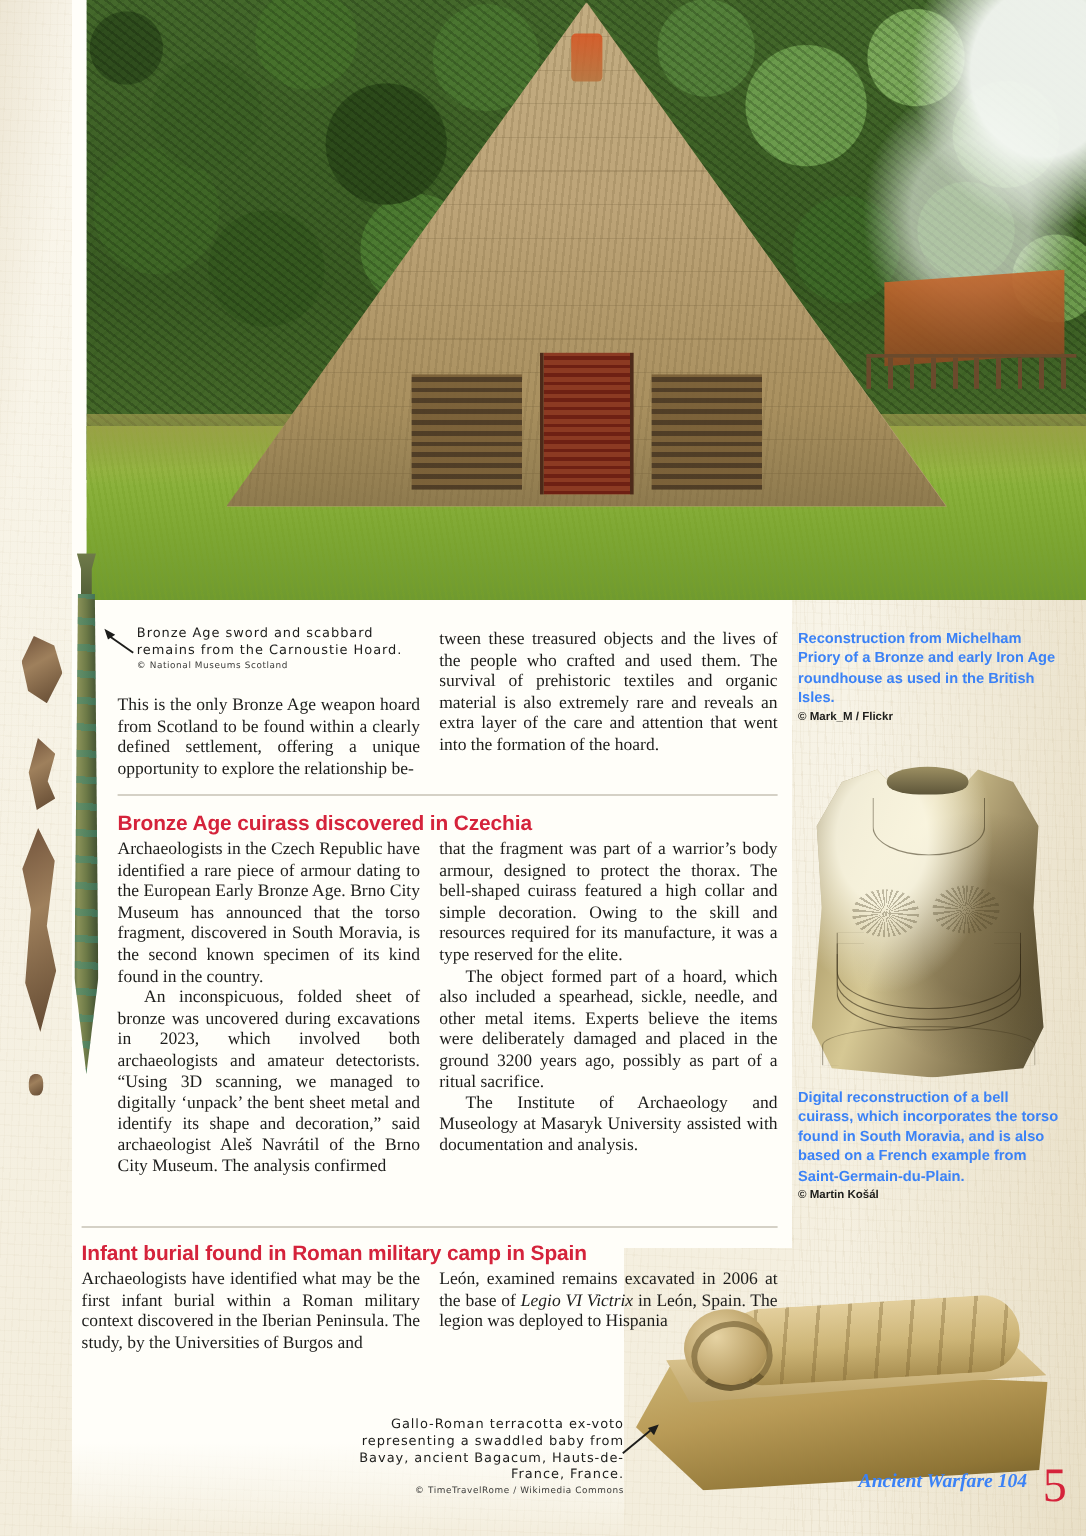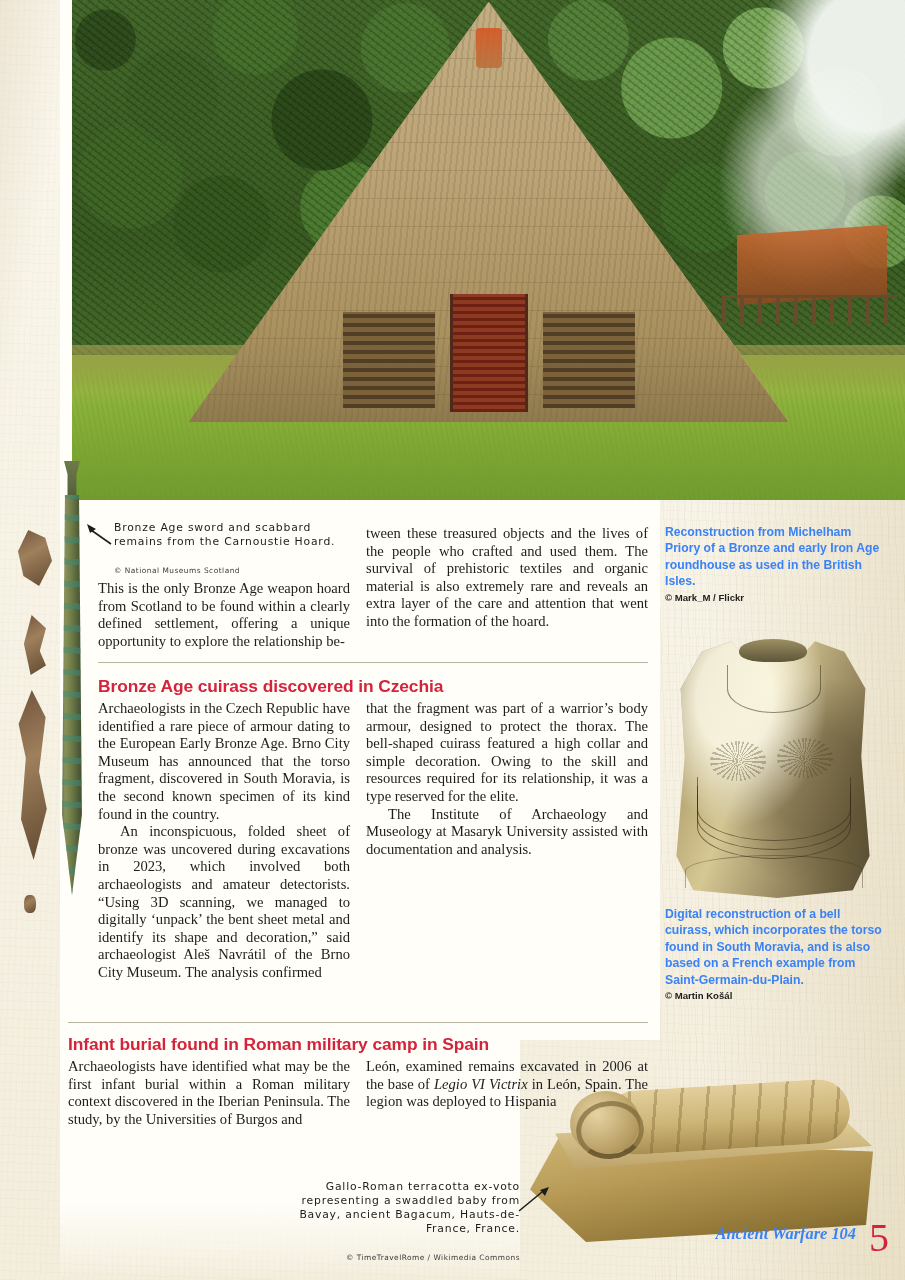--- a/index.html
+++ b/index.html
@@ -178,21 +178,21 @@
   .credit{
     font-family:"Liberation Sans", sans-serif;
     font-weight:bold;font-size:9.6px;color:#1d1d1b;margin-top:2px;
   }
   .hand{
     font-family:"DejaVu Sans", sans-serif;
     font-size:10.8px;line-height:14px;color:#1d1d1b;letter-spacing:.8px;
   }
   .hand-credit{
     font-family:"DejaVu Sans", sans-serif;
-    font-size:7.4px;color:#3a3a38;letter-spacing:.5px;margin-top:17px;
+    font-size:7.4px;color:#3a3a38;letter-spacing:.5px;margin-top:1px;
   }
 
   
   #cap-sword{position:absolute;left:114px;top:521px;width:240px;z-index:7;}
   #arrow-sword{position:absolute;left:86px;top:523px;width:26px;height:22px;z-index:7;}
   #col-a1{left:98px;top:580px;width:252px;}
   #col-a2{left:366px;top:525px;width:282px;}
   #cap-roundhouse{position:absolute;left:665px;top:524px;width:215px;z-index:7;}
 
   #rule1{position:absolute;left:98px;top:662px;width:550px;z-index:6;}
@@ -357,21 +357,22 @@
 </div>
 
 <div class="rule" id="rule1"></div>
 <div class="headline" id="head1">Bronze Age cuirass discovered in Czechia</div>
 
 <div class="col body-txt" id="col-b1">
   <p>Archaeologists in the Czech Republic have identified a rare piece of armour dating to the European Early Bronze Age. Brno City Museum has announced that the torso fragment, discovered in South Moravia, is the second known specimen of its kind found in the country.</p>
   <p>An inconspicuous, folded sheet of bronze was uncovered during excavations in 2023, which involved both archaeologists and amateur detectorists. “Using 3D scanning, we managed to digitally ‘unpack’ the bent sheet metal and identify its shape and decoration,” said archaeologist Aleš Navrátil of the Brno City Museum. The analysis confirmed</p>
 </div>
 <div class="col body-txt" id="col-b2">
-  <p>that the fragment was part of a warrior’s body armour, designed to protect the thorax. The bell-shaped cuirass featured a high collar and simple decoration. Owing to the skill and resources required for its relationship, it was a type reserved for the elite.</p>
+  <p>that the fragment was part of a warrior’s body armour, designed to protect the thorax. The bell-shaped cuirass featured a high collar and simple decoration. Owing to the skill and resources required for its manufacture, it was a type reserved for the elite.</p>
+  <p>The object formed part of a hoard, which also included a spearhead, sickle, needle, and other metal items. Experts believe the items were deliberately damaged and placed in the ground 3200 years ago, possibly as part of a ritual sacrifice.</p>
   <p>The Institute of Archaeology and Museology at Masaryk University assisted with documentation and analysis.</p>
 </div>
 
 <div class="cuirass">
   <div class="cuirass-body"></div>
   <div class="cuirass-collar"></div>
   <div class="cuirass-neck"></div>
   <div class="sun sun-l"></div>
   <div class="sun sun-r"></div>
   <div class="arcs">

